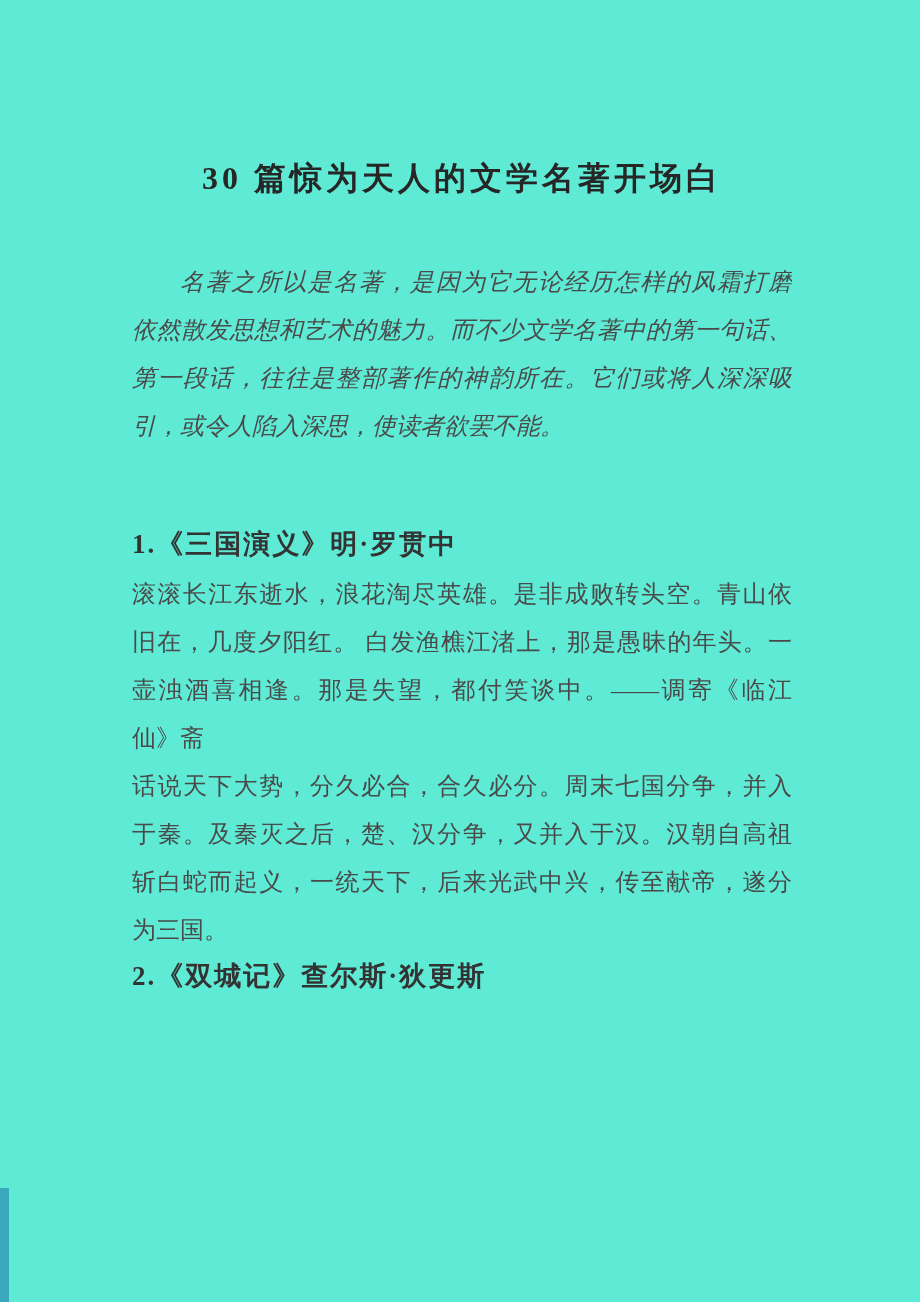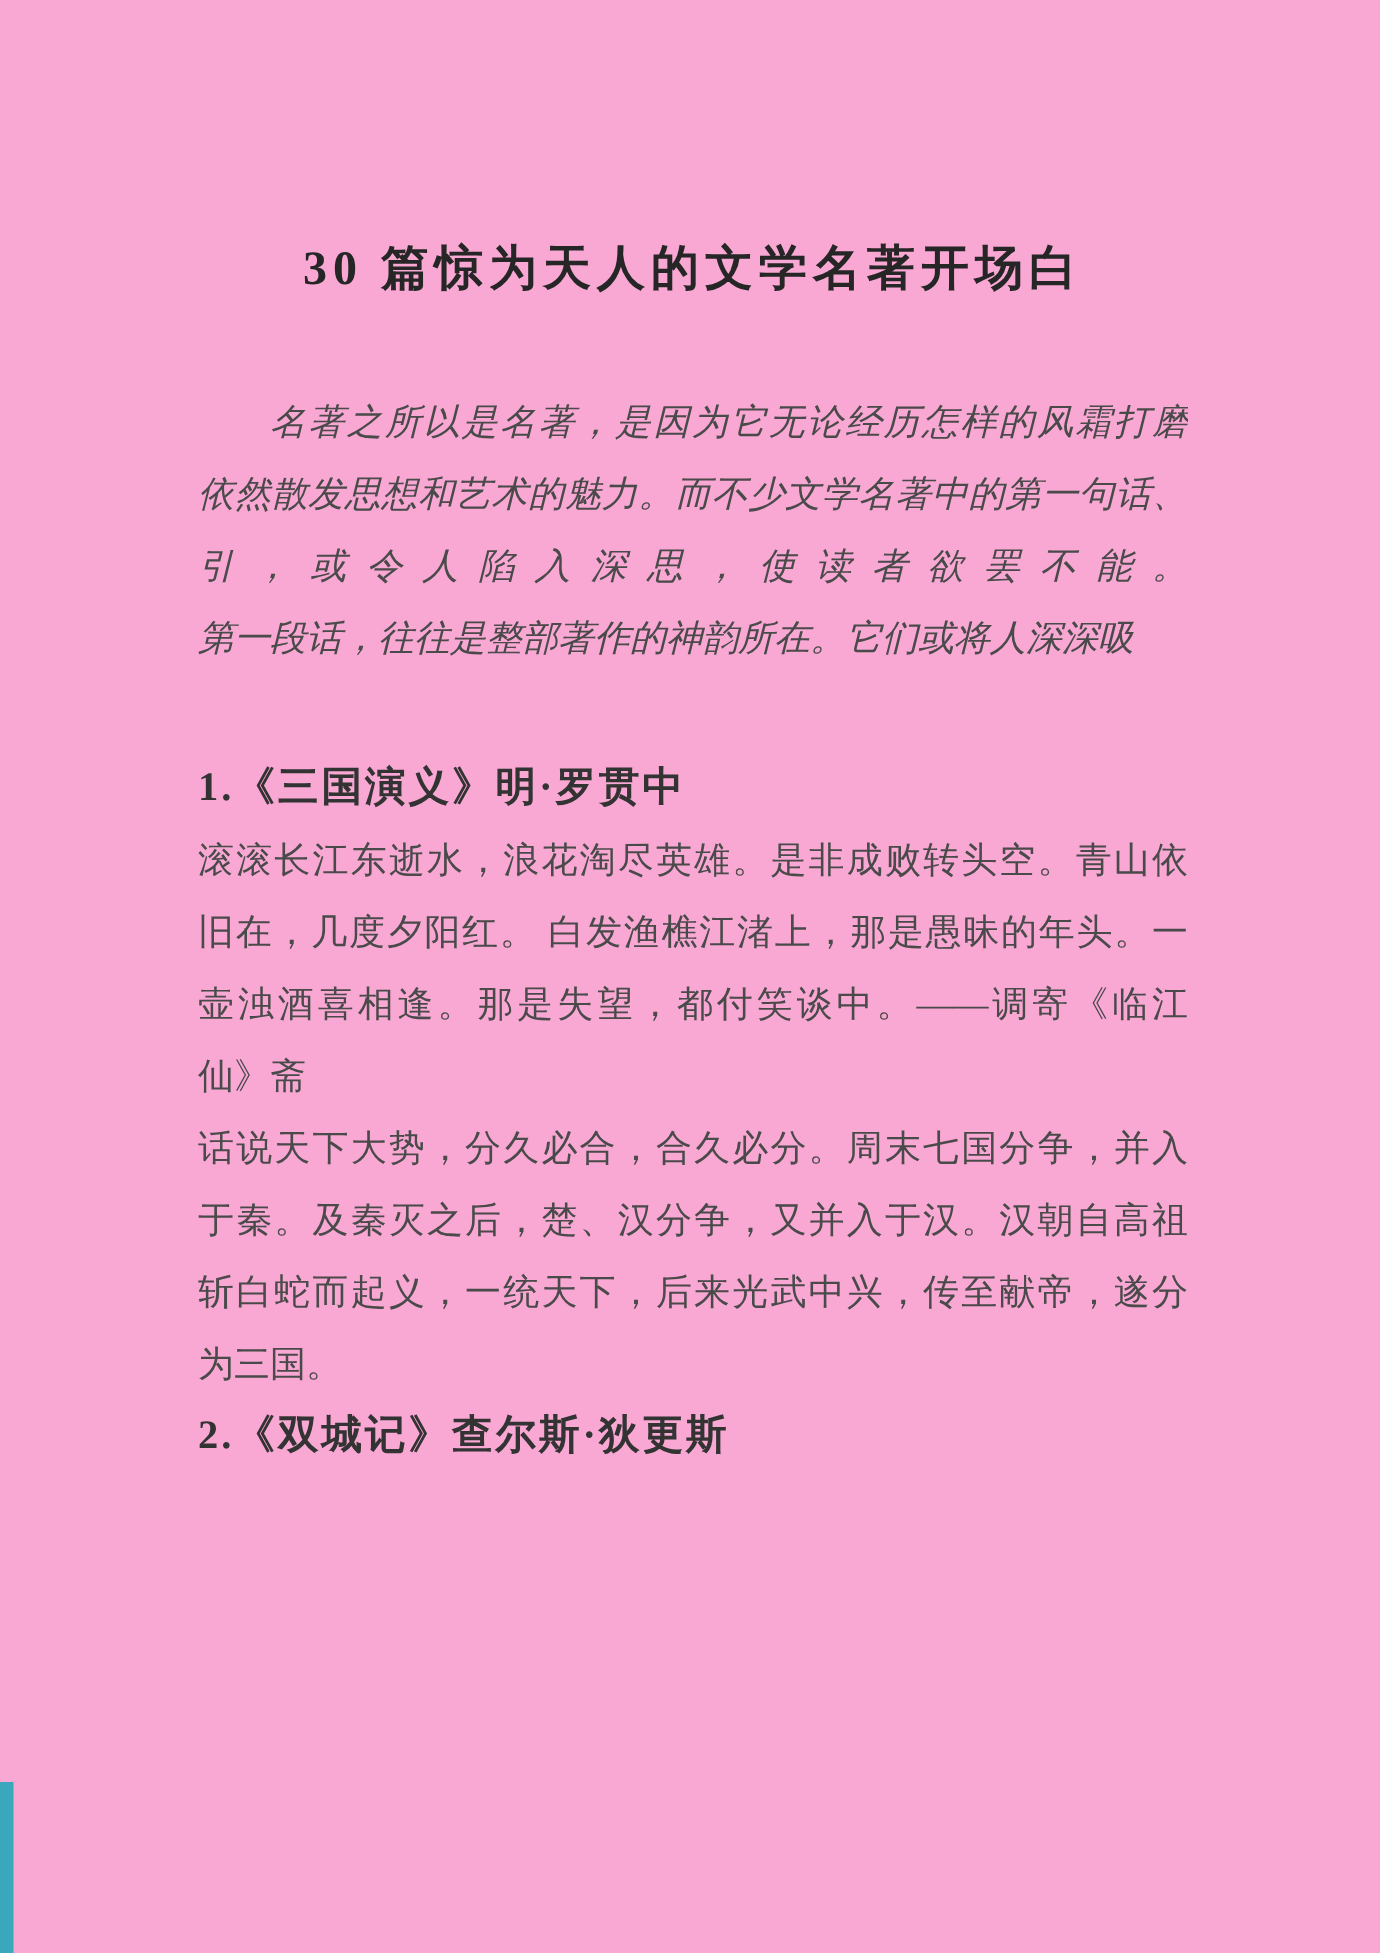--- a/index.html
+++ b/index.html
@@ -1,20 +1,20 @@
 <!DOCTYPE html>
 <html><head>
 <meta charset="utf-8">
 <style>
   html, body { margin: 0; padding: 0; background: #ffffff; }
   .page {
     position: relative;
     width: 920px;
     height: 1302px;
-    background: #f9a8d4;
+    background: #5eead4;
     overflow: hidden;
     font-family: "Liberation Serif", "DejaVu Serif", serif;
   }
   .content {
     position: absolute;
     left: 132px;
     top: 0;
     width: 660px;
   }
   .doc-title {
@@ -52,21 +52,21 @@
   .intro .line:first-child { text-indent: 2em; }
   .section-heading {
     margin: 0;
     font-size: 27px;
     line-height: 36px;
     font-weight: bold;
     color: #333333;
     letter-spacing: 2px;
     white-space: nowrap;
   }
-  .heading-1 { margin-top: 56px; }
+  .heading-1 { margin-top: 76px; }
   .para-block-1 { margin-top: 8px; }
   .heading-2 { margin-top: 4px; }
   .para-block-3 { margin-top: 10px; }
   .accent-bar {
     position: absolute;
     left: 0;
     top: 1188px;
     width: 9px;
     height: 114px;
   }
@@ -76,22 +76,22 @@
 
 <div class="page">
 
   <div class="content">
 
     <h1 class="doc-title">30 篇惊为天人的文学名著开场白</h1>
 
     <div class="intro">
         <div class="line">名著之所以是名著，是因为它无论经历怎样的风霜打磨</div>
         <div class="line">依然散发思想和艺术的魅力。而不少文学名著中的第一句话、</div>
+        <div class="line">第一段话，往往是整部著作的神韵所在。它们或将人深深吸</div>
         <div class="line">引，或令人陷入深思，使读者欲罢不能。</div>
-        <div class="line">第一段话，往往是整部著作的神韵所在。它们或将人深深吸</div>
       </div>
 
     <h2 class="section-heading heading-1">1.《三国演义》明·罗贯中</h2>
 
     <div class="para para-block-1">
         <div class="line">滚滚长江东逝水，浪花淘尽英雄。是非成败转头空。青山依</div>
         <div class="line">旧在，几度夕阳红。 白发渔樵江渚上，那是愚昧的年头。一</div>
         <div class="line">壶浊酒喜相逢。那是失望，都付笑谈中。——调寄《临江</div>
         <div class="line">仙》斋</div>
       </div>

